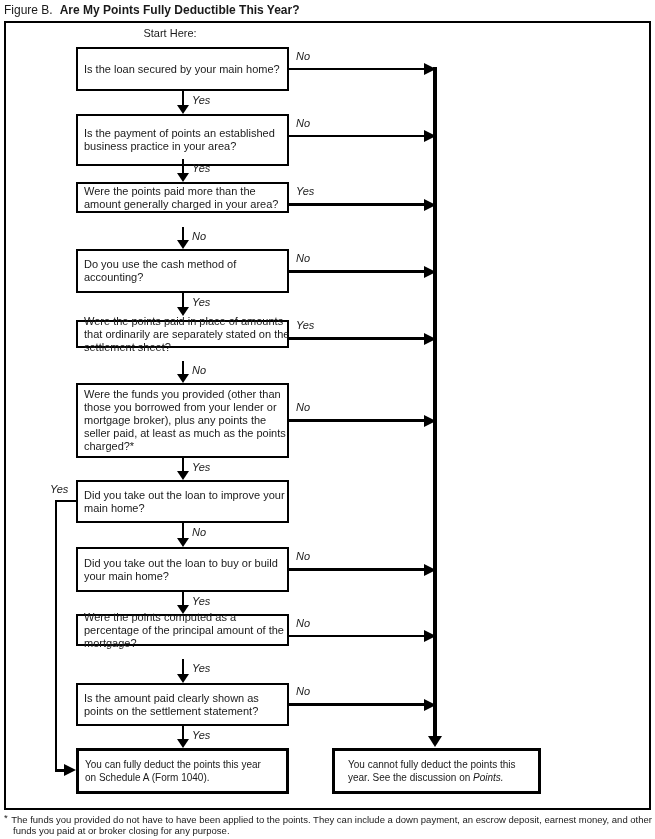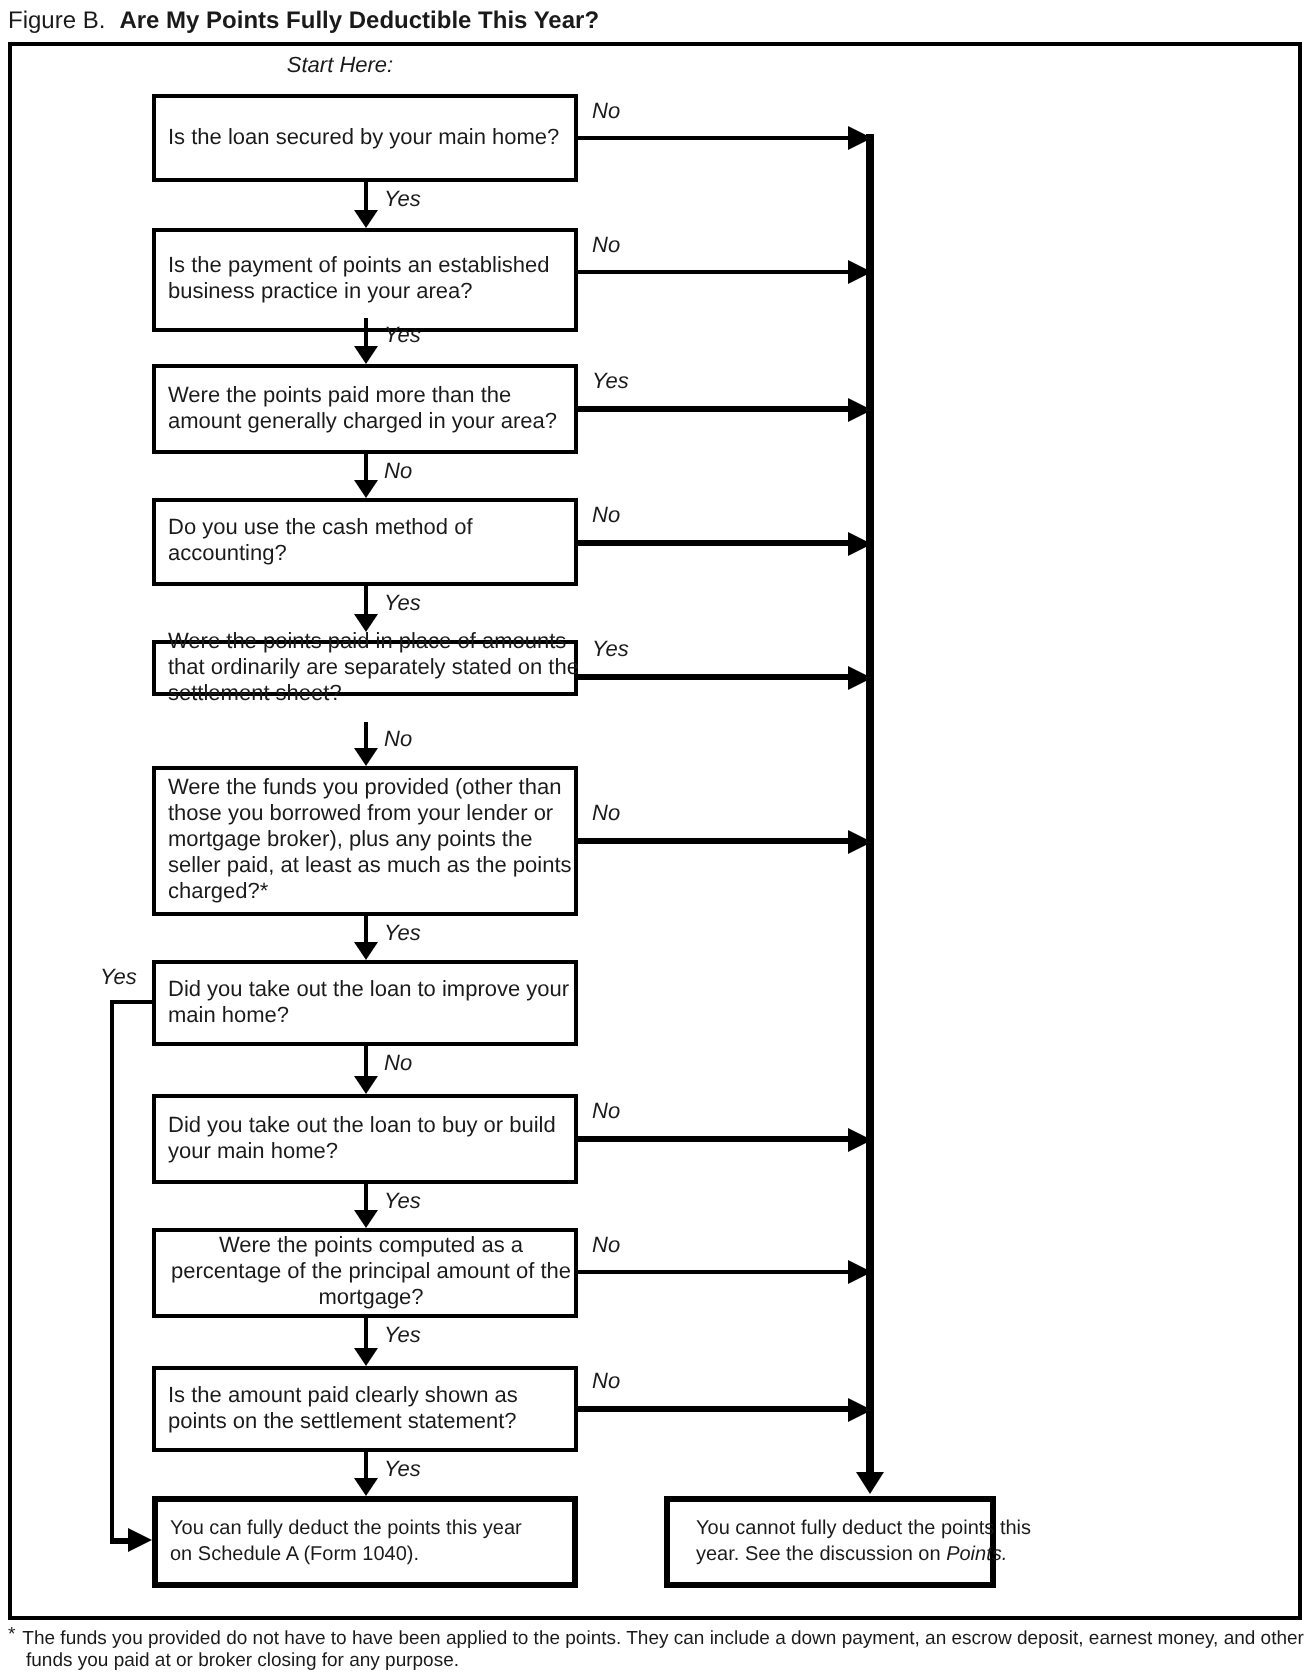--- a/index.html
+++ b/index.html
@@ -4,21 +4,21 @@
 <style>
   html,body{margin:0;padding:0;background:#fff;}
   .page{position:relative;width:655px;height:839px;background:#ffffff;
         font-family:"Liberation Sans",sans-serif;color:#1a1a1a;overflow:hidden;}
   .title{position:absolute;left:4px;top:3px;font-size:12px;white-space:nowrap;}
   .title .fig{font-weight:normal;}
   .title .t{font-weight:bold;margin-left:7px;}
   .frame{position:absolute;left:4px;top:21px;width:647px;height:789px;
          border:2px solid #000;box-sizing:border-box;}
   .start{position:absolute;left:90px;top:27px;width:160px;text-align:center;
-         font-size:11px;font-style:italic;}
+         font-size:11px;}
   .qbox{position:absolute;left:76px;width:213px;border:2px solid #000;box-sizing:border-box;
         display:flex;flex-direction:column;justify-content:center;
         padding-left:6px;font-size:11px;line-height:13px;background:#fff;}
   .qbox .ln,.rbox .ln{white-space:nowrap;}
   .rbox{position:absolute;border:3px solid #000;box-sizing:border-box;
         display:flex;flex-direction:column;justify-content:center;
         font-size:10px;line-height:13px;background:#fff;}
   .line{position:absolute;background:#000;}
   .lbl{position:absolute;font-size:11px;font-style:italic;white-space:nowrap;}
   .arr-down{position:absolute;width:0;height:0;border-left:6px solid transparent;
@@ -45,21 +45,21 @@
 
   <div class="start">Start Here:</div>
 
   <div class="qbox" style="top:47px;height:44px;">
     <div class="ln">Is the loan secured by your main home?</div>
   </div>
   <div class="qbox" style="top:114px;height:52px;">
     <div class="ln">Is the payment of points an established</div>
     <div class="ln">business practice in your area?</div>
   </div>
-  <div class="qbox" style="top:182px;height:45px;">
+  <div class="qbox" style="top:182px;height:31px;">
     <div class="ln">Were the points paid more than the</div>
     <div class="ln">amount generally charged in your area?</div>
   </div>
   <div class="qbox" style="top:249px;height:44px;">
     <div class="ln">Do you use the cash method of</div>
     <div class="ln">accounting?</div>
   </div>
   <div class="qbox" style="top:320px;height:28px;">
     <div class="ln">Were the points paid in place of amounts</div>
     <div class="ln">that ordinarily are separately stated on the</div>
@@ -73,35 +73,35 @@
     <div class="ln">charged?*</div>
   </div>
   <div class="qbox" style="top:480px;height:43px;">
     <div class="ln">Did you take out the loan to improve your</div>
     <div class="ln">main home?</div>
   </div>
   <div class="qbox" style="top:547px;height:45px;">
     <div class="ln">Did you take out the loan to buy or build</div>
     <div class="ln">your main home?</div>
   </div>
-  <div class="qbox" style="top:614px;height:45px;align-items:center;">
+  <div class="qbox" style="top:614px;height:32px;">
     <div class="ln">Were the points computed as a</div>
     <div class="ln">percentage of the principal amount of the</div>
     <div class="ln">mortgage?</div>
   </div>
   <div class="qbox" style="top:683px;height:43px;">
     <div class="ln">Is the amount paid clearly shown as</div>
     <div class="ln">points on the settlement statement?</div>
   </div>
 
   <div class="rbox" style="left:76px;top:748px;width:213px;height:46px;padding-left:6px;">
     <div class="ln">You can fully deduct the points this year</div>
     <div class="ln">on Schedule A (Form 1040).</div>
   </div>
-  <div class="rbox" style="left:332px;top:748px;width:166px;height:46px;padding-left:13px;">
+  <div class="rbox" style="left:332px;top:748px;width:209px;height:46px;padding-left:13px;">
     <div class="ln">You cannot fully deduct the points this</div>
     <div class="ln"><span>year. See the discussion on </span><span class="it">Points.</span></div>
   </div>
 
   <div class="line" style="left:182px;top:91px;width:2px;height:16px;"></div>
   <div class="arr-down" style="left:177px;top:105px;"></div>
   <div class="lbl" style="left:192px;top:94px;">Yes</div>
 
   <div class="line" style="left:182px;top:159px;width:2px;height:16px;"></div>
   <div class="arr-down" style="left:177px;top:173px;"></div>

